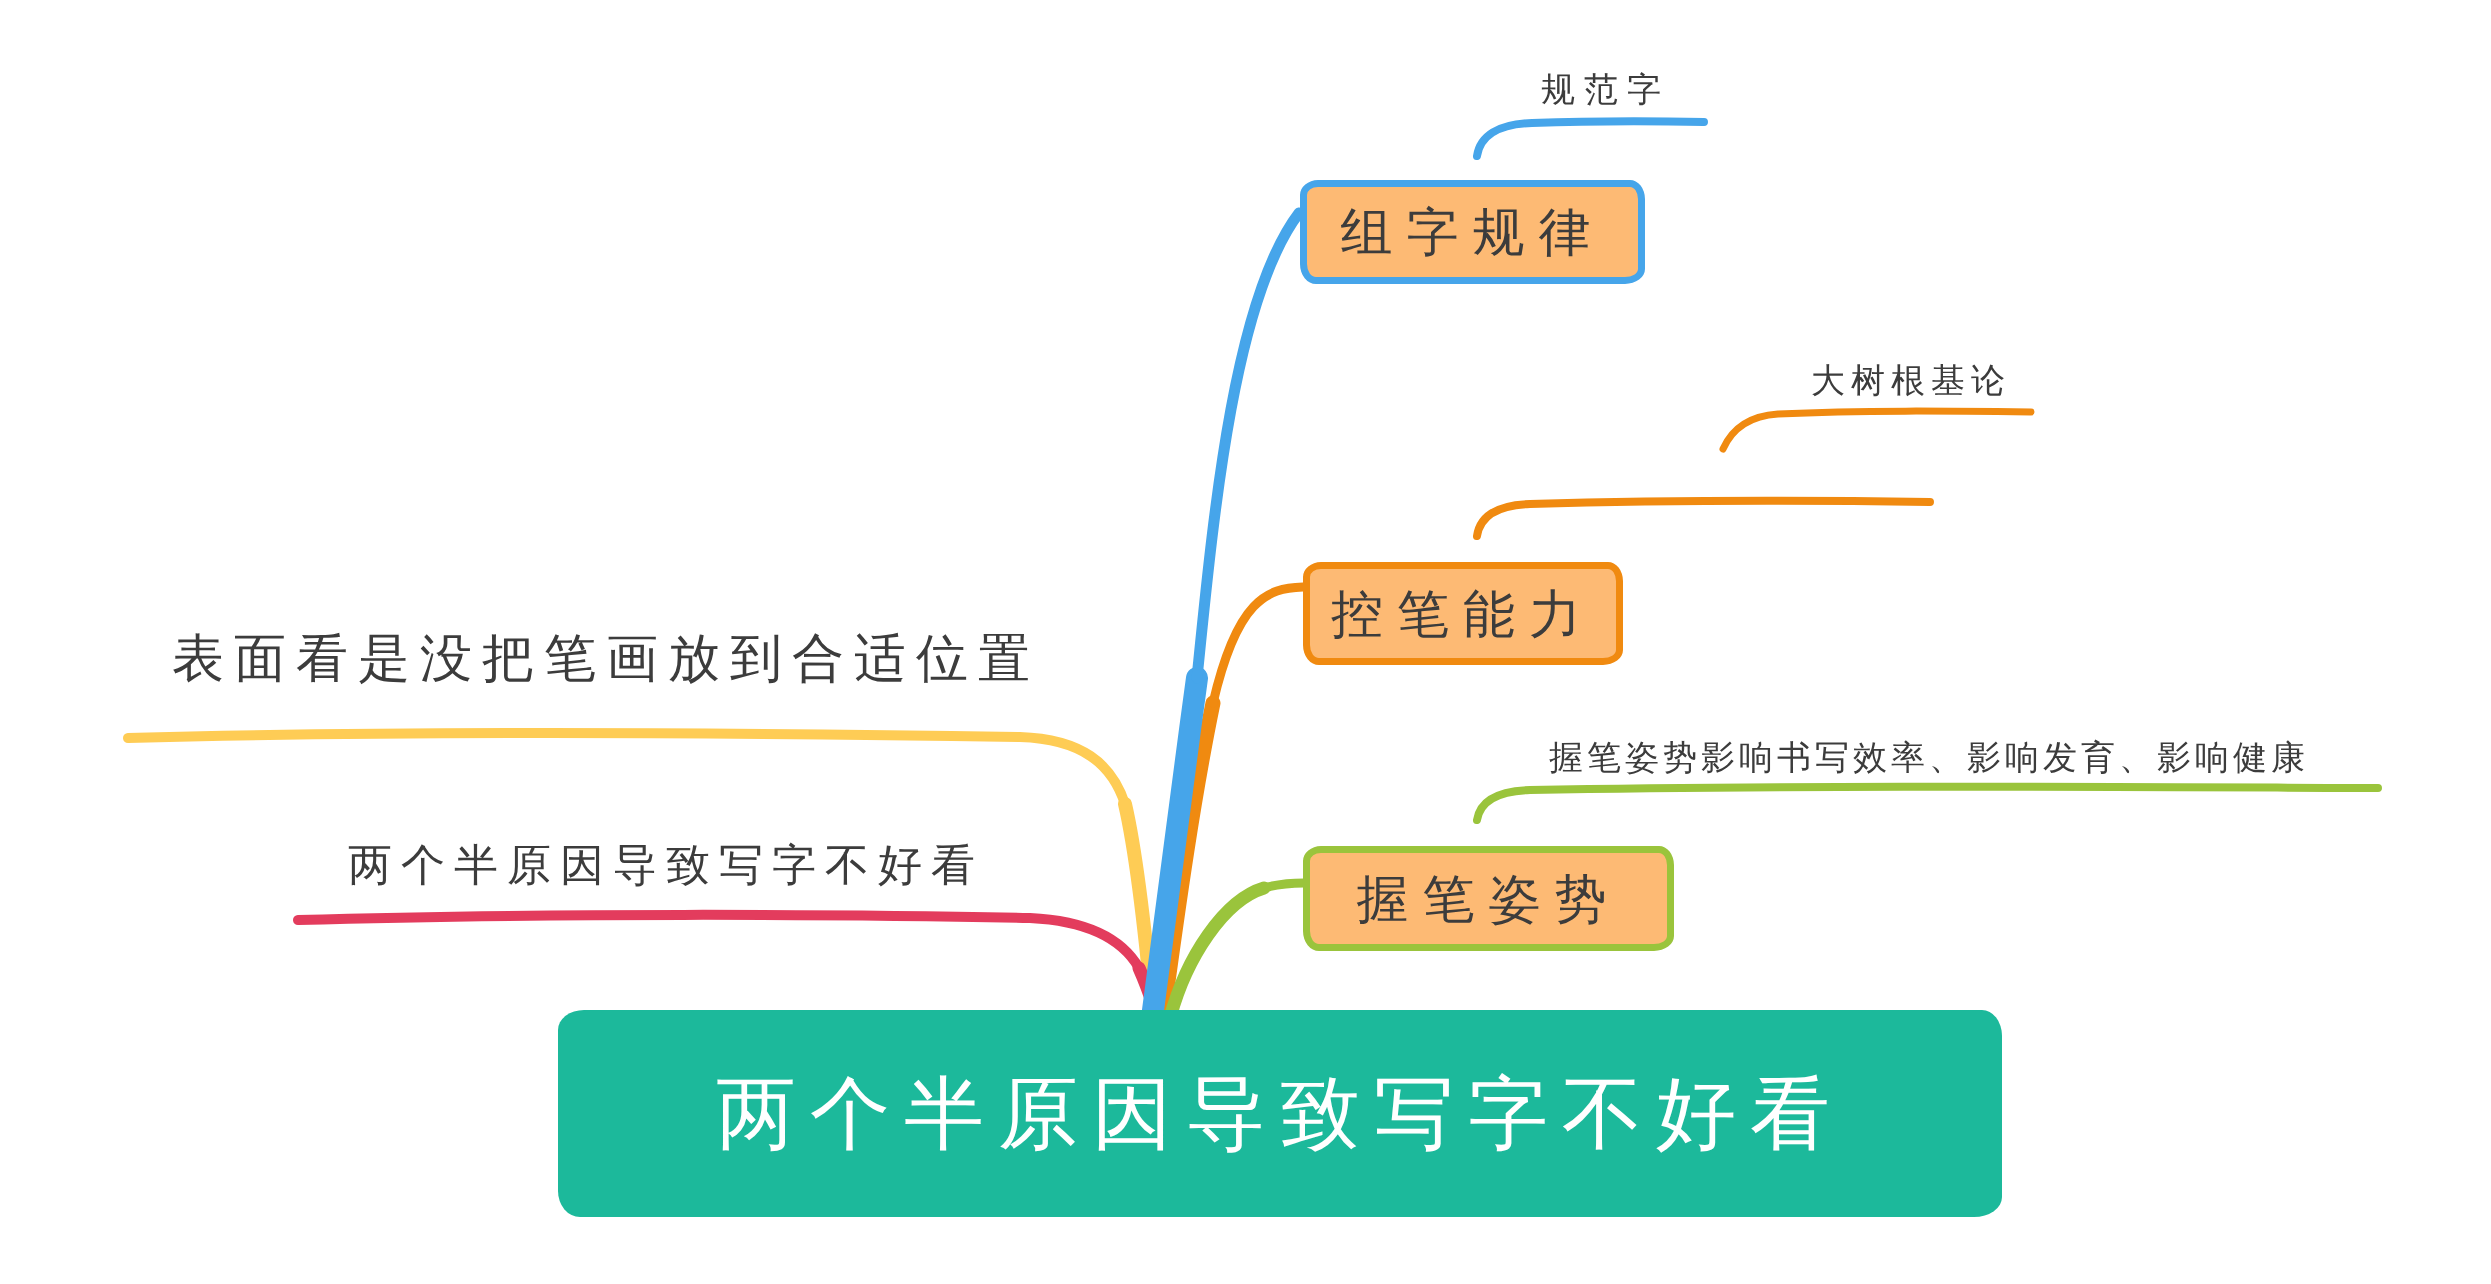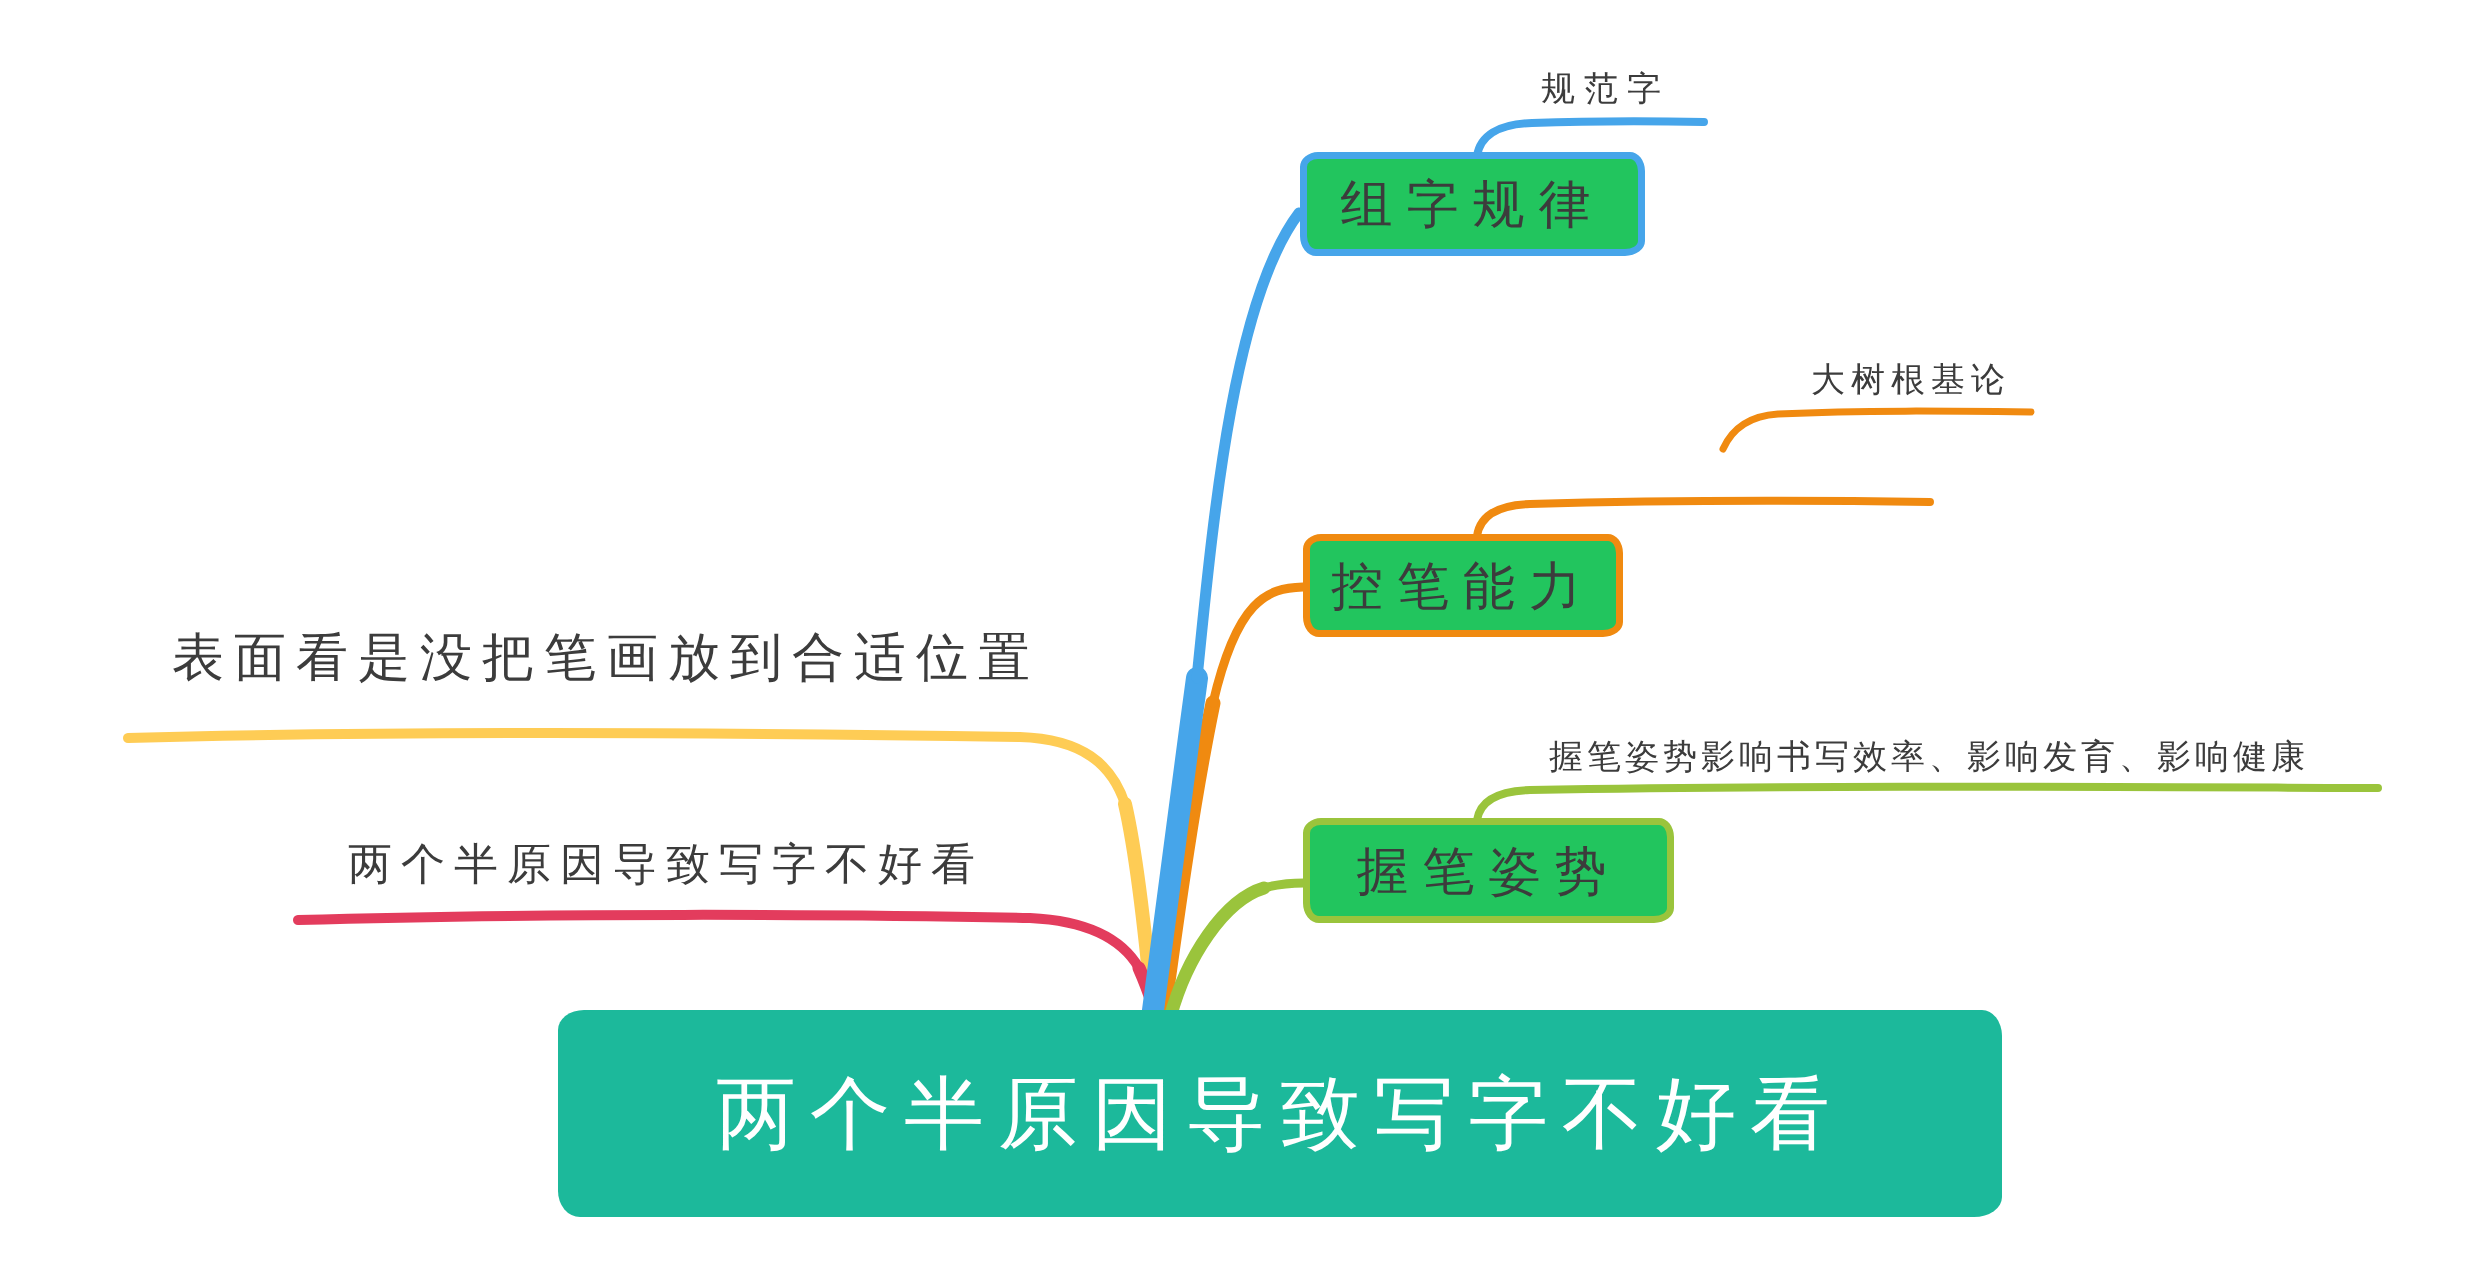--- a/index.html
+++ b/index.html
@@ -19,36 +19,37 @@
   .stroke-green{stroke:var(--c-green,#9ac43c);}
 
   .node{
     position:absolute;z-index:1;
     display:flex;align-items:center;justify-content:center;
     box-sizing:border-box;
     color:var(--c-text_dark,#3c3c3c);
     white-space:nowrap;line-height:1;
   }
   .box{
-    background:#22c55e;
+    background:#fdba74;
     border-style:solid;border-width:7px;
     border-radius:18px 15px 20px 16px / 15px 19px 15px 20px;
+    margin-top:28px;
   }
   .border-blue{border-color:var(--c-blue,#46a5ea);}
   .border-orange{border-color:var(--c-orange,#f08a10);}
   .border-green{border-color:var(--c-green,#9ac43c);}
   .central{
     background:var(--c-teal,#1cb99b);
     color:var(--c-text_light,#ffffff);
     border-radius:26px 20px 28px 22px / 20px 26px 20px 26px;
   }
   .floating{
     position:absolute;z-index:1;
     color:var(--c-text_dark,#3c3c3c);
-    white-space:nowrap;line-height:1;font-family:Liberation Serif, serif;
+    white-space:nowrap;line-height:1;
   }
 </style>
 </head>
 <body>
 
 <div class="stage">
 
   <svg class="branches" width="2491" height="1284" viewBox="0 0 2491 1284">
 
     <path class="stroke-yellow" stroke-width="10" d="M 128 738 C 380 731, 700 732, 1020 737 C 1082 739, 1112 764, 1125 804"></path>

